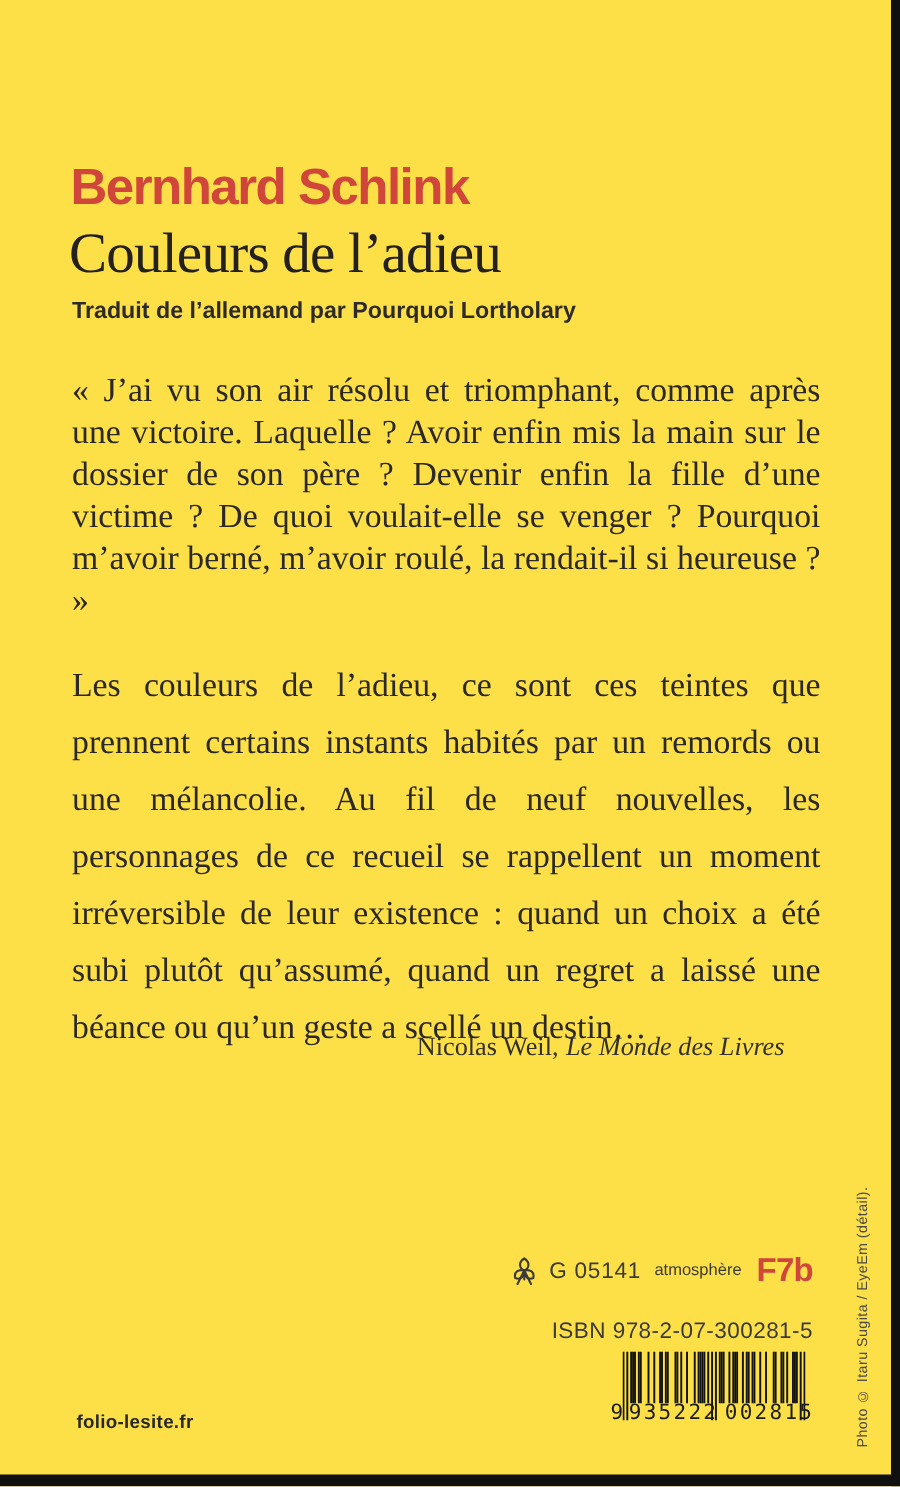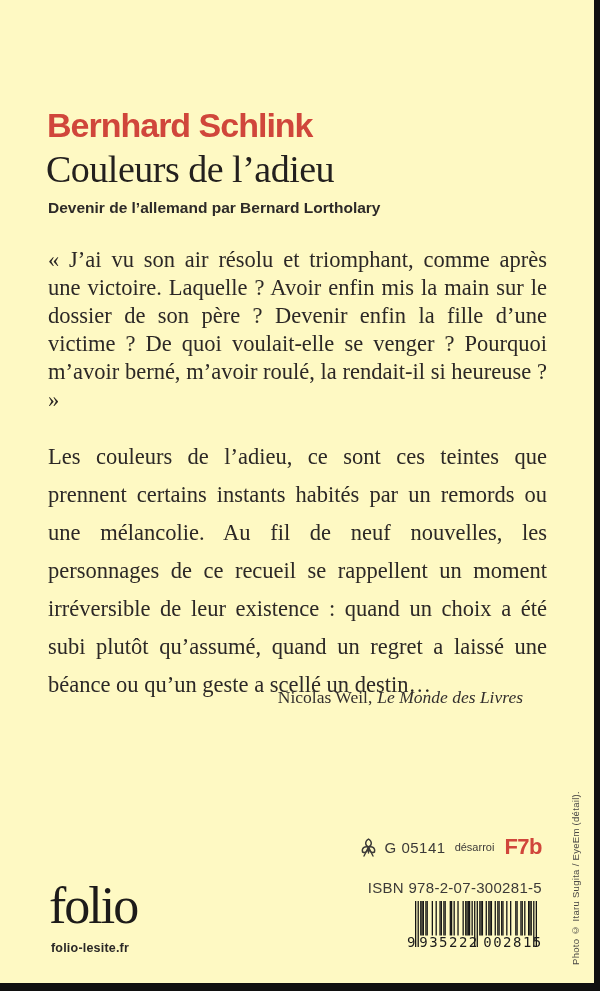--- a/index.html
+++ b/index.html
@@ -1,18 +1,18 @@
 <!DOCTYPE html>
 <html style="--accent: #d0463b;"><head>
 <meta charset="utf-8">
 <style>
   html,body{margin:0;padding:0;background:#e8e8e8;}
   .page{
     position:relative;width:600px;height:991px;margin:0 auto;
-    background:#fef9c3;overflow:hidden;
+    background:#fde047;overflow:hidden;
     font-family:"Liberation Serif",serif;color:#262220;
   }
   
   .edge-right{position:absolute;top:0;right:0;width:6px;height:991px;background:#101010;}
   .edge-bottom{position:absolute;left:0;bottom:0;width:600px;height:8px;background:#101010;}
 
   .author{
     position:absolute;left:47px;top:106px;
     font-family:"Liberation Sans",sans-serif;font-weight:700;
     font-size:34px;letter-spacing:-1px;color:var(--accent,#d0463b);
@@ -90,42 +90,42 @@
     letter-spacing:0.3px;color:#4a4846;white-space:nowrap;
   }
 </style>
 </head>
 <body>
 
 <div class="page">
 
   <div class="author">Bernhard Schlink</div>
   <div class="title">Couleurs de l’adieu</div>
-  <div class="translator">Devenir de l’allemand par Bernard Lortholary</div>
+  <div class="translator">Traduit de l’allemand par Pourquoi Lortholary</div>
 
   <div class="excerpt">« J’ai vu son air résolu et triomphant, comme après une victoire. Laquelle ? Avoir enfin mis la main sur le dossier de son père ? Devenir enfin la fille d’une victime ? De quoi voulait-elle se venger ? Pourquoi m’avoir berné, m’avoir roulé, la rendait-il si heureuse ? »</div>
 
   <div class="synopsis">Les couleurs de l’adieu, ce sont ces teintes que prennent certains instants habités par un remords ou une mélancolie. Au fil de neuf nouvelles, les personnages de ce recueil se rappellent un moment irréversible de leur existence : quand un choix a été subi plutôt qu’assumé, quand un regret a laissé une béance ou qu’un geste a scellé un destin…</div>
 
   <div class="review">
     <div class="attribution">
       <span>Nicolas Weil,</span><span class="source">Le Monde des Livres</span>
     </div>
   </div>
 
   <div class="codes">
     <div class="cat-line">
       <svg class="rose-icon" viewBox="0 0 19 21" aria-hidden="true">
         <path d="M9.5 10 C6 8.5 5.5 4.5 9.5 2 C13.5 4.5 13 8.5 9.5 10 Z"></path>
         <path d="M9.5 10 C5.5 9 2.5 11 3.5 15 C7 16.5 9.5 14 9.5 10 Z"></path>
         <path d="M9.5 10 C13.5 9 16.5 11 15.5 15 C12 16.5 9.5 14 9.5 10 Z"></path>
         <path d="M9.5 10 L5 19 M9.5 10 L14 19 M9.5 10 L9.5 16"></path>
       </svg>
       <span class="catalog">G 05141</span>
-      <span class="cat-label">désarroi</span>
+      <span class="cat-label">atmosphère</span>
       <span class="cat-value">F7b</span>
     </div>
     <div class="isbn">ISBN 978-2-07-300281-5</div>
   </div>
 
   <div class="barcode">
     <svg width="122" height="46" viewBox="0 0 95 44" preserveAspectRatio="none" aria-hidden="true">
         <rect x="0" y="0" width="1" height="44"></rect>
         <rect x="2" y="0" width="1" height="44"></rect>
         <rect x="4" y="0" width="1" height="33"></rect>
@@ -176,21 +176,20 @@
         <rect x="92" y="0" width="1" height="44"></rect>
         <rect x="94" y="0" width="1" height="44"></rect>
       </svg>
     <div class="bc-digits">
       <span class="bc-lead">9</span>
       <span class="bc-g1">935222</span>
       <span class="bc-g2">002815</span>
     </div>
   </div>
 
-  <div class="folio-logo">folio</div>
   <div class="website">folio-lesite.fr</div>
 
   <div class="photo-credit">Photo © Itaru Sugita / EyeEm (détail).</div>
 
   <div class="edge-right"></div>
   <div class="edge-bottom"></div>
 
 </div>
 
 </body></html>

